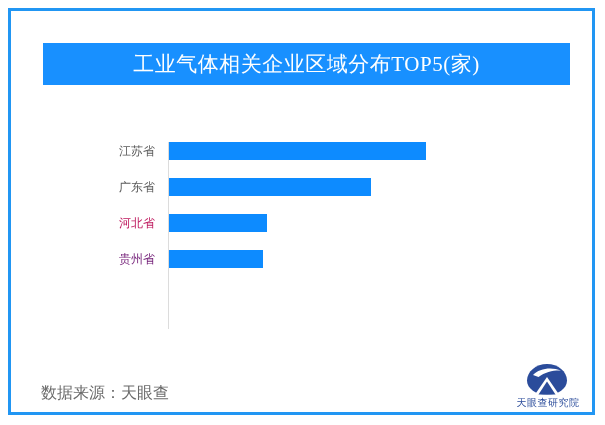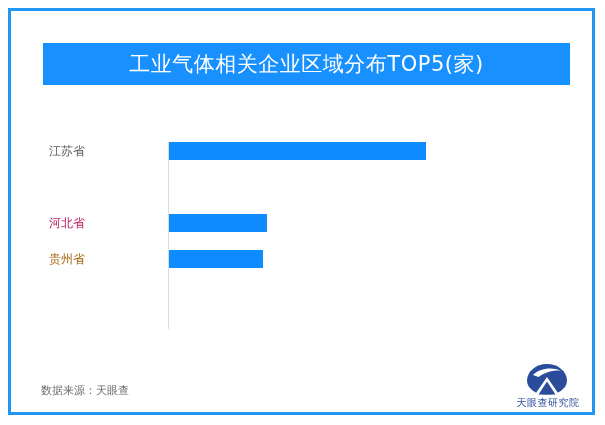--- a/index.html
+++ b/index.html
@@ -69,20 +69,21 @@
     width: 100%;
   }
 
   .bar-label {
     position: absolute;
     right: 100%;
     left: auto;
     width: 120px;
     top: 50%;
     transform: translateY(-50%);
+    text-align: right;
     padding-right: 14px;
     box-sizing: border-box;
     color: #5a5a5a;
     font-size: 12px;
     white-space: nowrap;
     font-family: "DejaVu Sans", "Liberation Sans", sans-serif;
   }
 
   .bar-label-wrap {
     position: absolute;
@@ -98,21 +99,21 @@
     top: 0;
     height: 18px;
     background: #0d8bff;
   }
 
   #footer-source {
     position: absolute;
     left: 30px;
     top: 372px;
     color: #6b6b6b;
-    font-size: 11px;
+    font-size: 16px;
     white-space: nowrap;
     font-family: "DejaVu Sans", "Liberation Sans", sans-serif;
   }
 
   #brand-logo {
     position: absolute;
     left: 498px;
     top: 352px;
     width: 78px;
     height: 50px;
@@ -138,44 +139,50 @@
     white-space: nowrap;
     font-family: "DejaVu Sans", "Liberation Sans", sans-serif;
   }
 </style>
 </head>
 <body>
 
 <div id="chart-card" style="border-color: rgb(33, 150, 243);">
 
   <div id="title-banner" style="background: rgb(24, 144, 255);">
-    <span id="title-text" style="color: rgb(255, 255, 255);">工业气体相关企业区域分布TOP5(家)</span>
+    <span id="title-text" style="color: rgb(255, 255, 255); font-family: Liberation Serif, serif;">工业气体相关企业区域分布TOP5(家)</span>
   </div>
 
   <div id="plot-area">
     <div id="axis-line" style="background: rgb(220, 220, 220);"></div>
 
     <div class="bar-row" style="top:8px">
       <div class="bar-label-wrap">
         <span class="bar-label" style="color: rgb(90, 90, 90);">江苏省</span>
       </div>
       <div class="bar-fill" style="width: 257px; background: rgb(13, 139, 255);" title="江苏省 257"></div>
     </div>
 
+    <div class="bar-row" style="top:44px">
+      <div class="bar-label-wrap">
+        <span class="bar-label" style="color: rgb(90, 90, 90);">广东省</span>
+      </div>
+      <div class="bar-fill" style="width: 202px; background: rgb(13, 139, 255);" title="广东省 202"></div>
+    </div>
 
     <div class="bar-row" style="top:80px">
       <div class="bar-label-wrap">
         <span class="bar-label" style="color: #be185d;">河北省</span>
       </div>
       <div class="bar-fill" style="width: 98px; background: rgb(13, 139, 255);" title="河北省 98"></div>
     </div>
 
     <div class="bar-row" style="top:116px">
       <div class="bar-label-wrap">
-        <span class="bar-label" style="color: #a16207;">贵州省</span>
+        <span class="bar-label" style="color: #701a75;">贵州省</span>
       </div>
       <div class="bar-fill" style="width: 94px; background: rgb(13, 139, 255);" title="贵州省 94"></div>
     </div>
 
   </div>
 
   <div id="footer-source">数据来源：天眼查</div>
 
   <div id="brand-logo">
     <svg id="brand-mark" viewBox="0 0 48 33">

